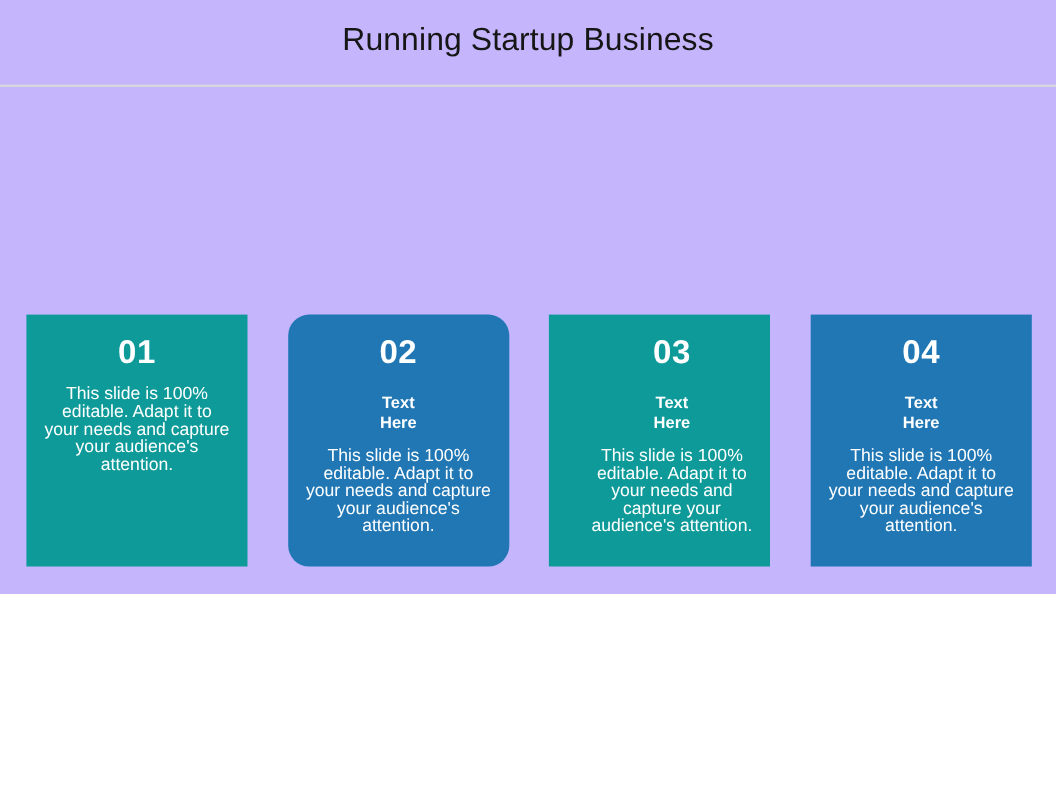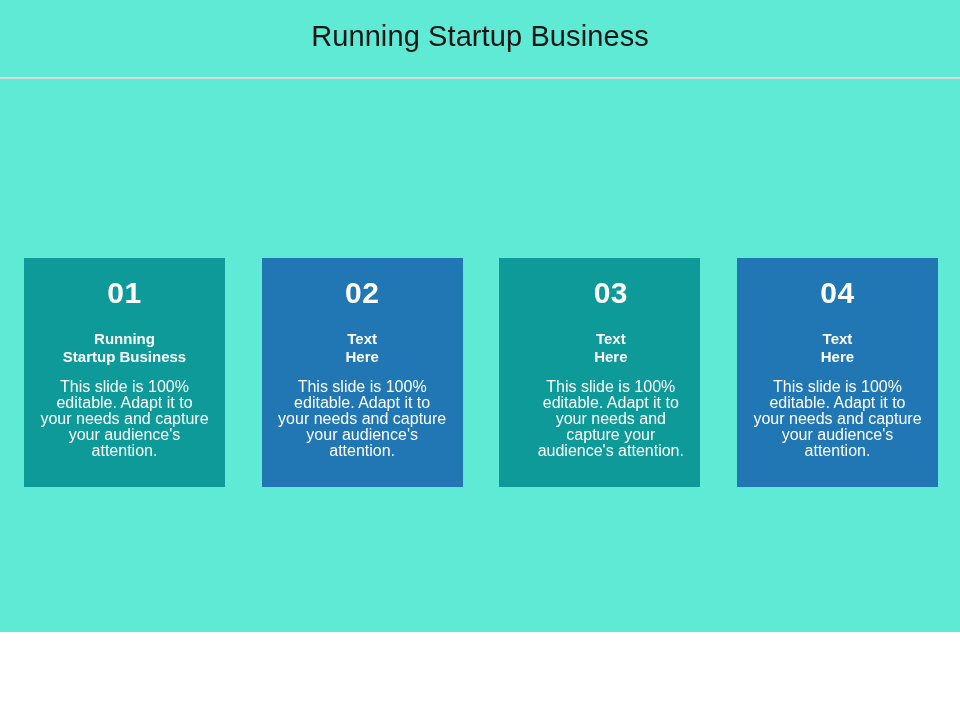--- a/index.html
+++ b/index.html
@@ -13,22 +13,22 @@
     font-family: "Liberation Sans", sans-serif;
     overflow: hidden;
     position: relative;
   }
 
   
   .slide {
     position: absolute;
     left: 0; top: 0;
     width: 960px;
-    height: 632px;
-    background: #5eead4;
+    height: 540px;
+    background: #c4b5fd;
   }
 
   
   .slide-title {
     position: absolute;
     left: 0;
     top: 16px;
     width: 960px;
     text-align: center;
     font-size: 29px;
@@ -63,20 +63,21 @@
   .card {
     width: 201px;
     height: 229px;
     box-sizing: border-box;
     padding: 18px 10px 10px 10px;
     display: flex;
     flex-direction: column;
     align-items: center;
     text-align: center;
     color: #ffffff;
+    margin-top: 28px;
   }
 
   .card-number {
     font-size: 30px;
     font-weight: bold;
     line-height: 34px;
     color: #ffffff;
     letter-spacing: 0.5px;
     margin: 0;
   }
@@ -105,26 +106,24 @@
 <div class="slide">
 
   <div class="slide-title">Running Startup Business</div>
 
   <div class="title-divider"></div>
 
   <div class="cards">
 
     <div class="card" style="background-color: rgb(15, 154, 154);">
       <div class="card-number">01</div>
-      <div class="card-heading">Running
-Startup Business</div>
       <div class="card-body">This slide is 100% editable. Adapt it to your needs and capture your audience's attention.</div>
     </div>
 
-    <div class="card" style="background-color: rgb(32, 119, 180);">
+    <div class="card" style="background-color: rgb(32, 119, 180); border-radius: 19px;">
       <div class="card-number">02</div>
       <div class="card-heading">Text
 Here</div>
       <div class="card-body">This slide is 100% editable. Adapt it to your needs and capture your audience's attention.</div>
     </div>
 
     <div class="card" style="background-color: rgb(15, 154, 154); padding-left: 32px;">
       <div class="card-number">03</div>
       <div class="card-heading">Text
 Here</div>

